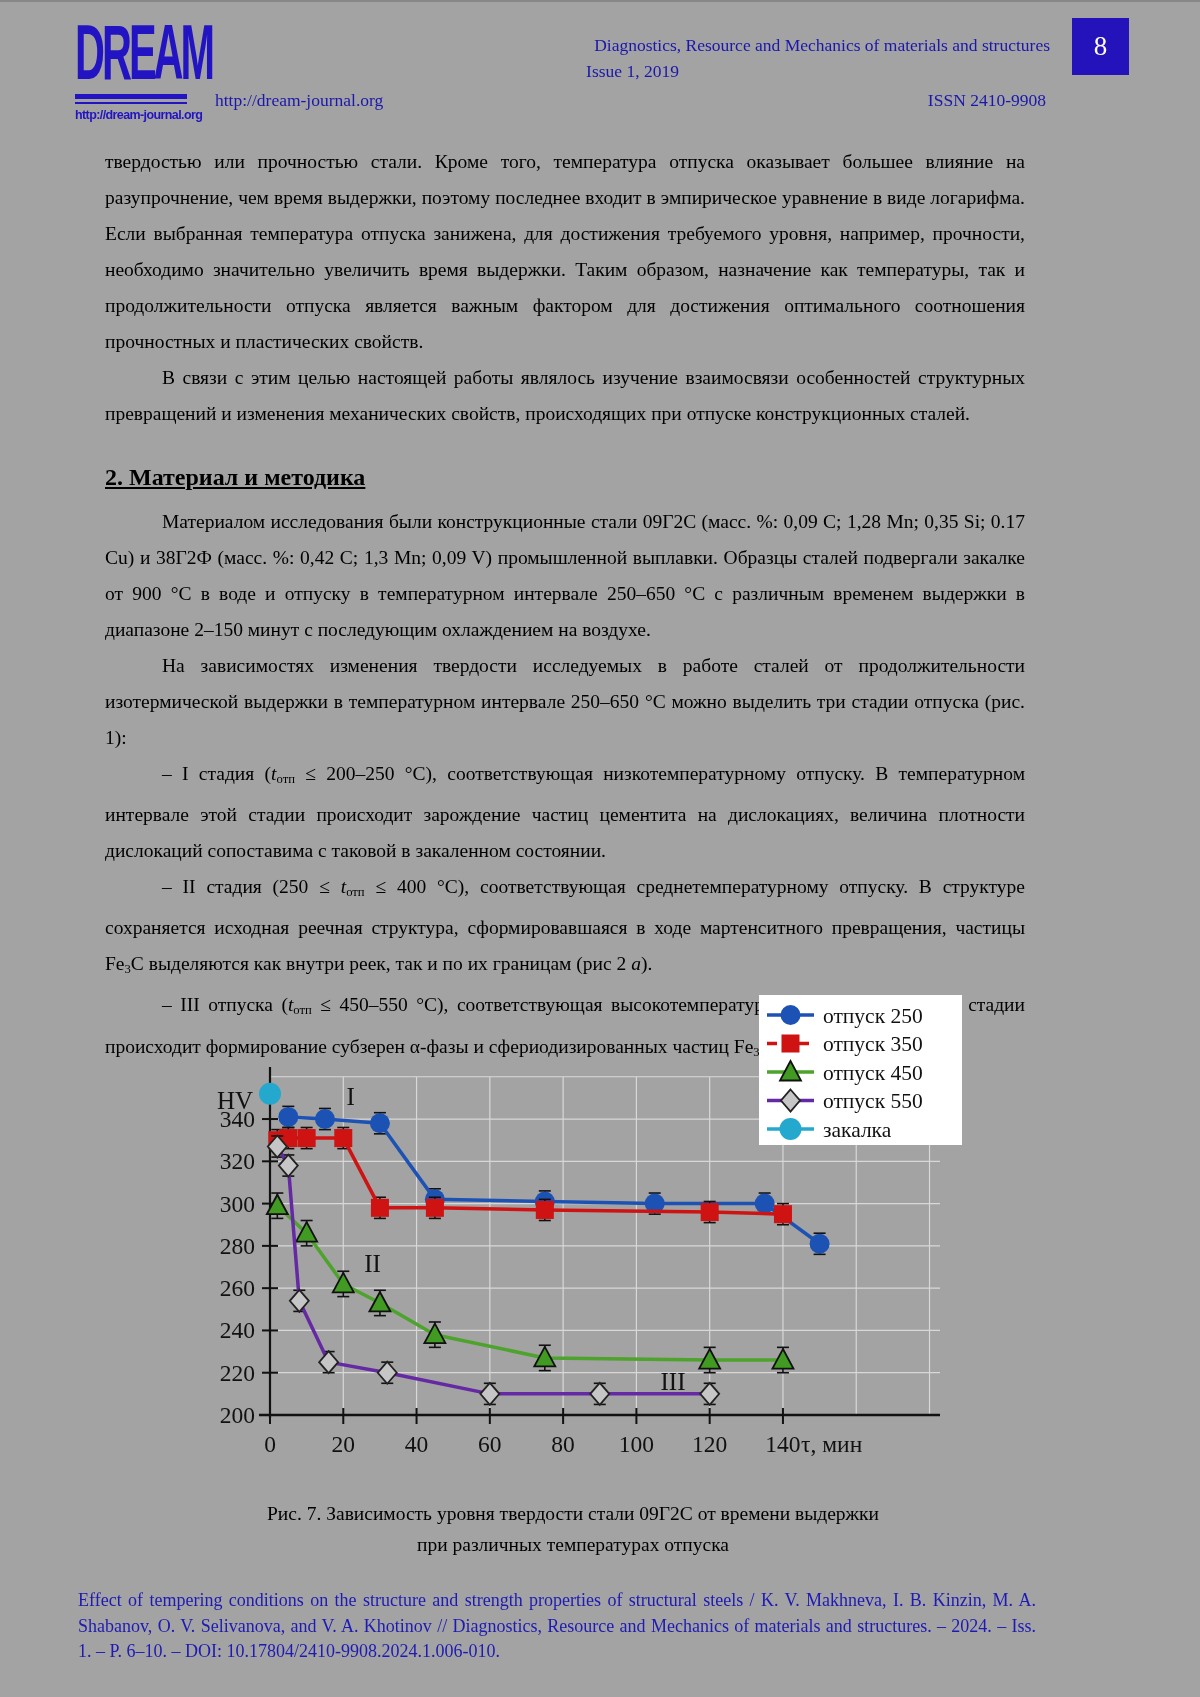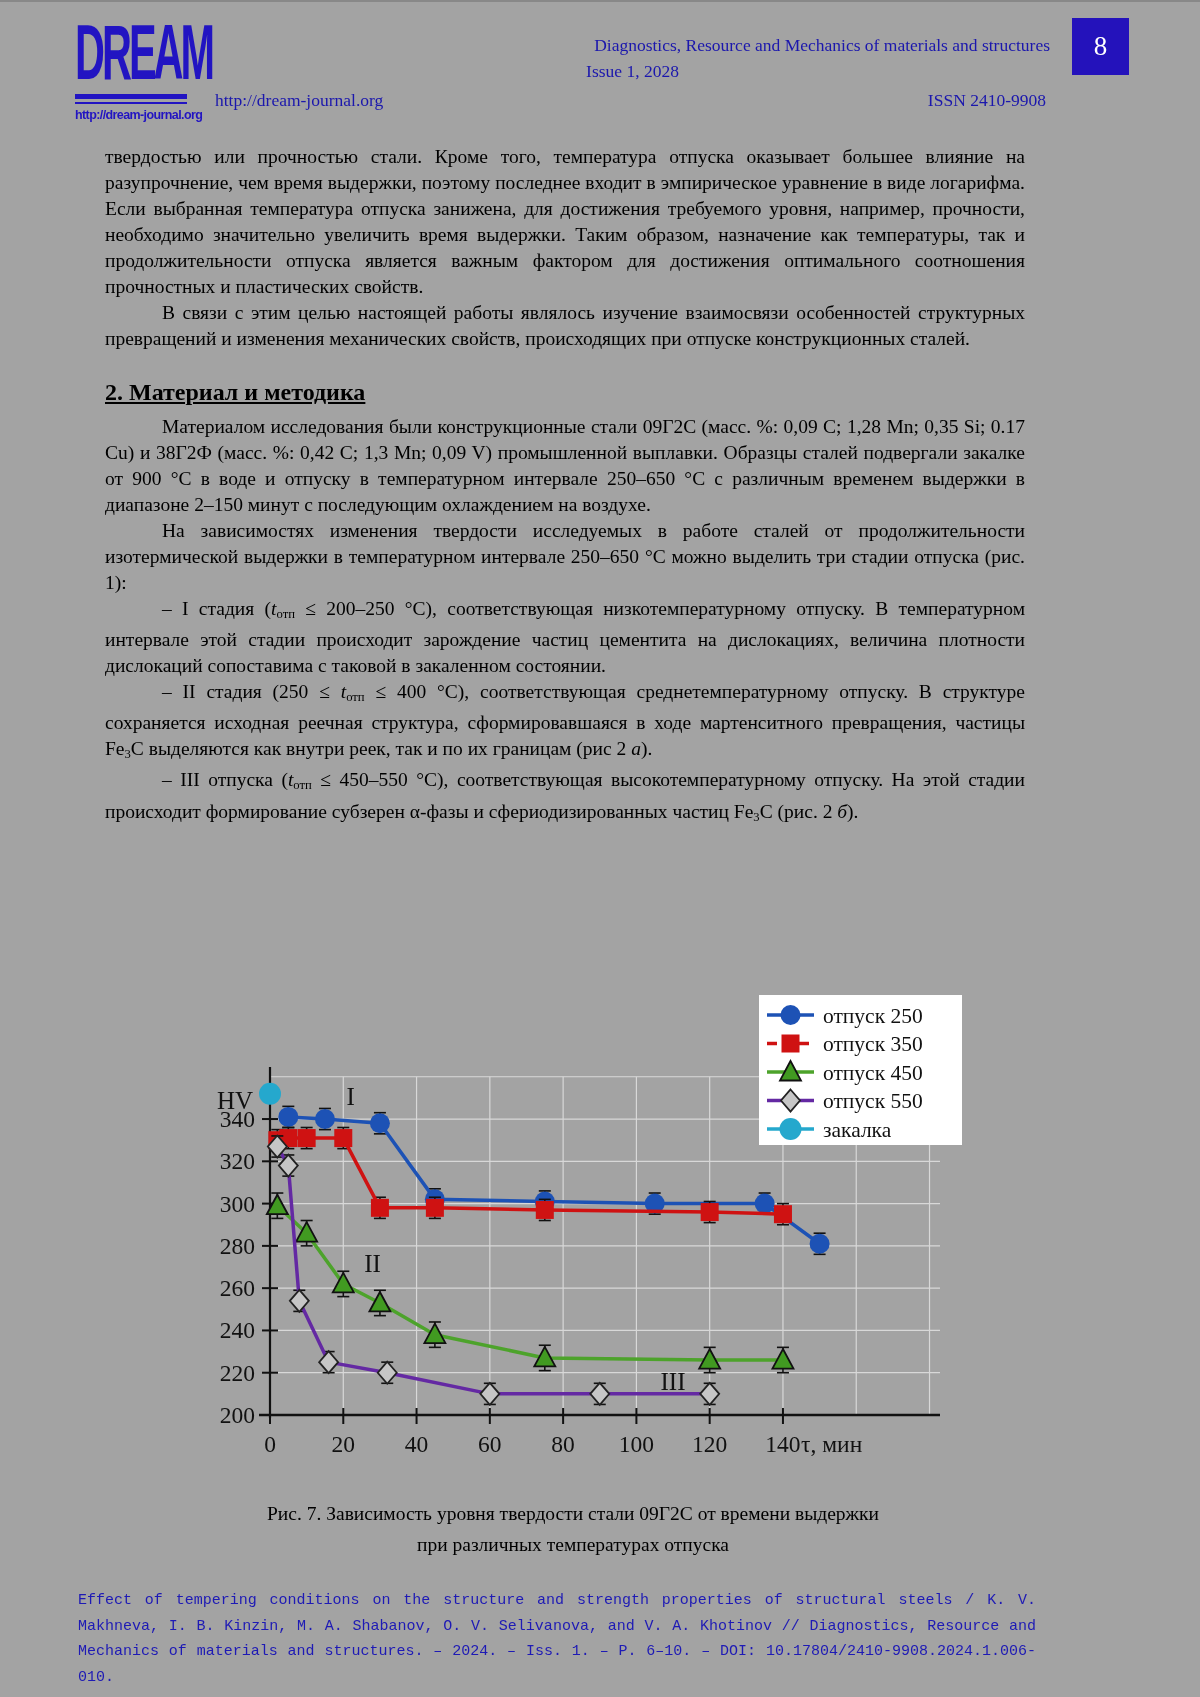--- a/index.html
+++ b/index.html
@@ -22,52 +22,52 @@
   .hdr-title{font-size:17.5px;line-height:26px;text-align:right;}
   .hdr-issue{font-size:17.5px;line-height:26px;}
   .page-badge{
     position:absolute;left:1072px;top:16px;width:57px;height:57px;background:#2412bb;
     color:#fff;font-size:27px;text-align:center;line-height:57px;
   }
   .hdr-meta{position:absolute;left:215px;top:88px;width:831px;display:flex;
     justify-content:space-between;color:#1b17ad;font-size:17.5px;}
   
   .article{position:absolute;left:105px;top:142px;width:920px;font-size:19.5px;
-    line-height:26px;text-align:justify;}
+    line-height:36px;text-align:justify;}
   .article p{margin:0;}
   .indent{text-indent:57px;}
   .article h2{font-size:24px;margin:27px 0 9px 0;text-decoration:underline;}
   .run-sub{font-size:0.65em;vertical-align:-0.25em;}
   .run-i{font-style:italic;}
   
   .figure{position:absolute;left:183px;top:985px;width:800px;}
   .caption{margin-top:32px;text-align:center;font-size:19.5px;line-height:31px;width:780px;}
   .tick{font-family:"Liberation Serif",serif;font-size:23.5px;fill:#111;}
   .axisname{font-family:"Liberation Serif",serif;font-size:25px;fill:#111;}
   .legendtext{font-family:"Liberation Serif",serif;font-size:21.5px;fill:#111;}
   .stage{font-family:"Liberation Serif",serif;font-size:25px;fill:#111;}
   
   .footer{position:absolute;left:78px;top:1586px;width:958px;color:#1e1ab5;
-    font-size:15px;line-height:25.5px;text-align:justify;font-family:Liberation Mono, monospace;}
+    font-size:18px;line-height:25.5px;text-align:justify;}
 </style>
 </head>
 <body>
 
 <div class="page">
 
   <div>
     <div class="logo">
       <span class="logo-word">DREAM</span>
       <div class="logo-bar1"></div>
       <div class="logo-bar2"></div>
       <div class="logo-url">http://dream-journal.org</div>
     </div>
     <div class="hdr-center">
       <div class="hdr-title">Diagnostics, Resource and Mechanics of materials and structures</div>
-      <div class="hdr-issue">Issue 1, 2028</div>
+      <div class="hdr-issue">Issue 1, 2019</div>
     </div>
     <div class="page-badge">8</div>
     <div class="hdr-meta">
       <span>http://dream-journal.org</span>
       <span>ISSN 2410-9908</span>
     </div>
   </div>
 
   <div class="article">
     <p>твердостью или прочностью стали. Кроме того, температура отпуска оказывает большее влияние на разупрочнение, чем время выдержки, поэтому последнее входит в эмпирическое уравнение в виде логарифма. Если выбранная температура отпуска занижена, для достижения требуемого уровня, например, прочности, необходимо значительно увеличить время выдержки. Таким образом, назначение как температуры, так и продолжительности отпуска является важным фактором для достижения оптимального соотношения прочностных и пластических свойств.</p>

